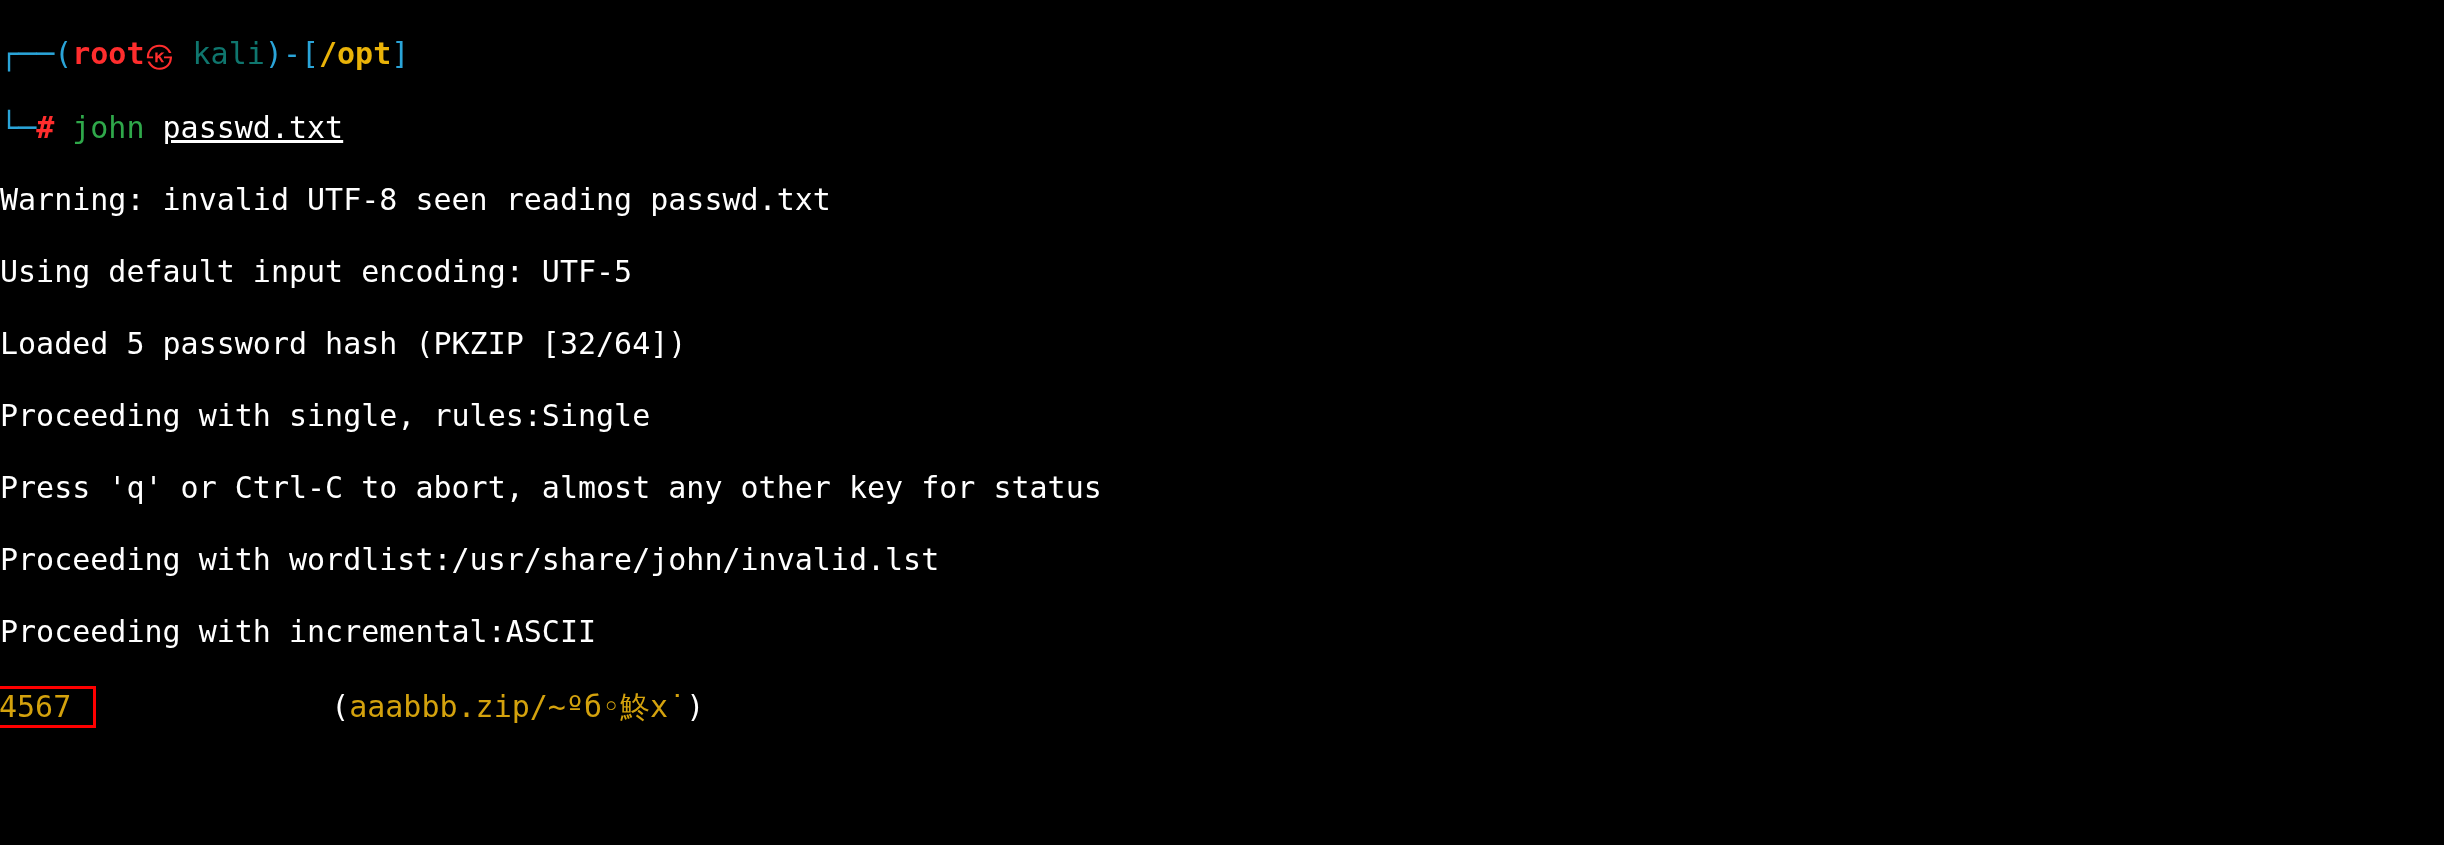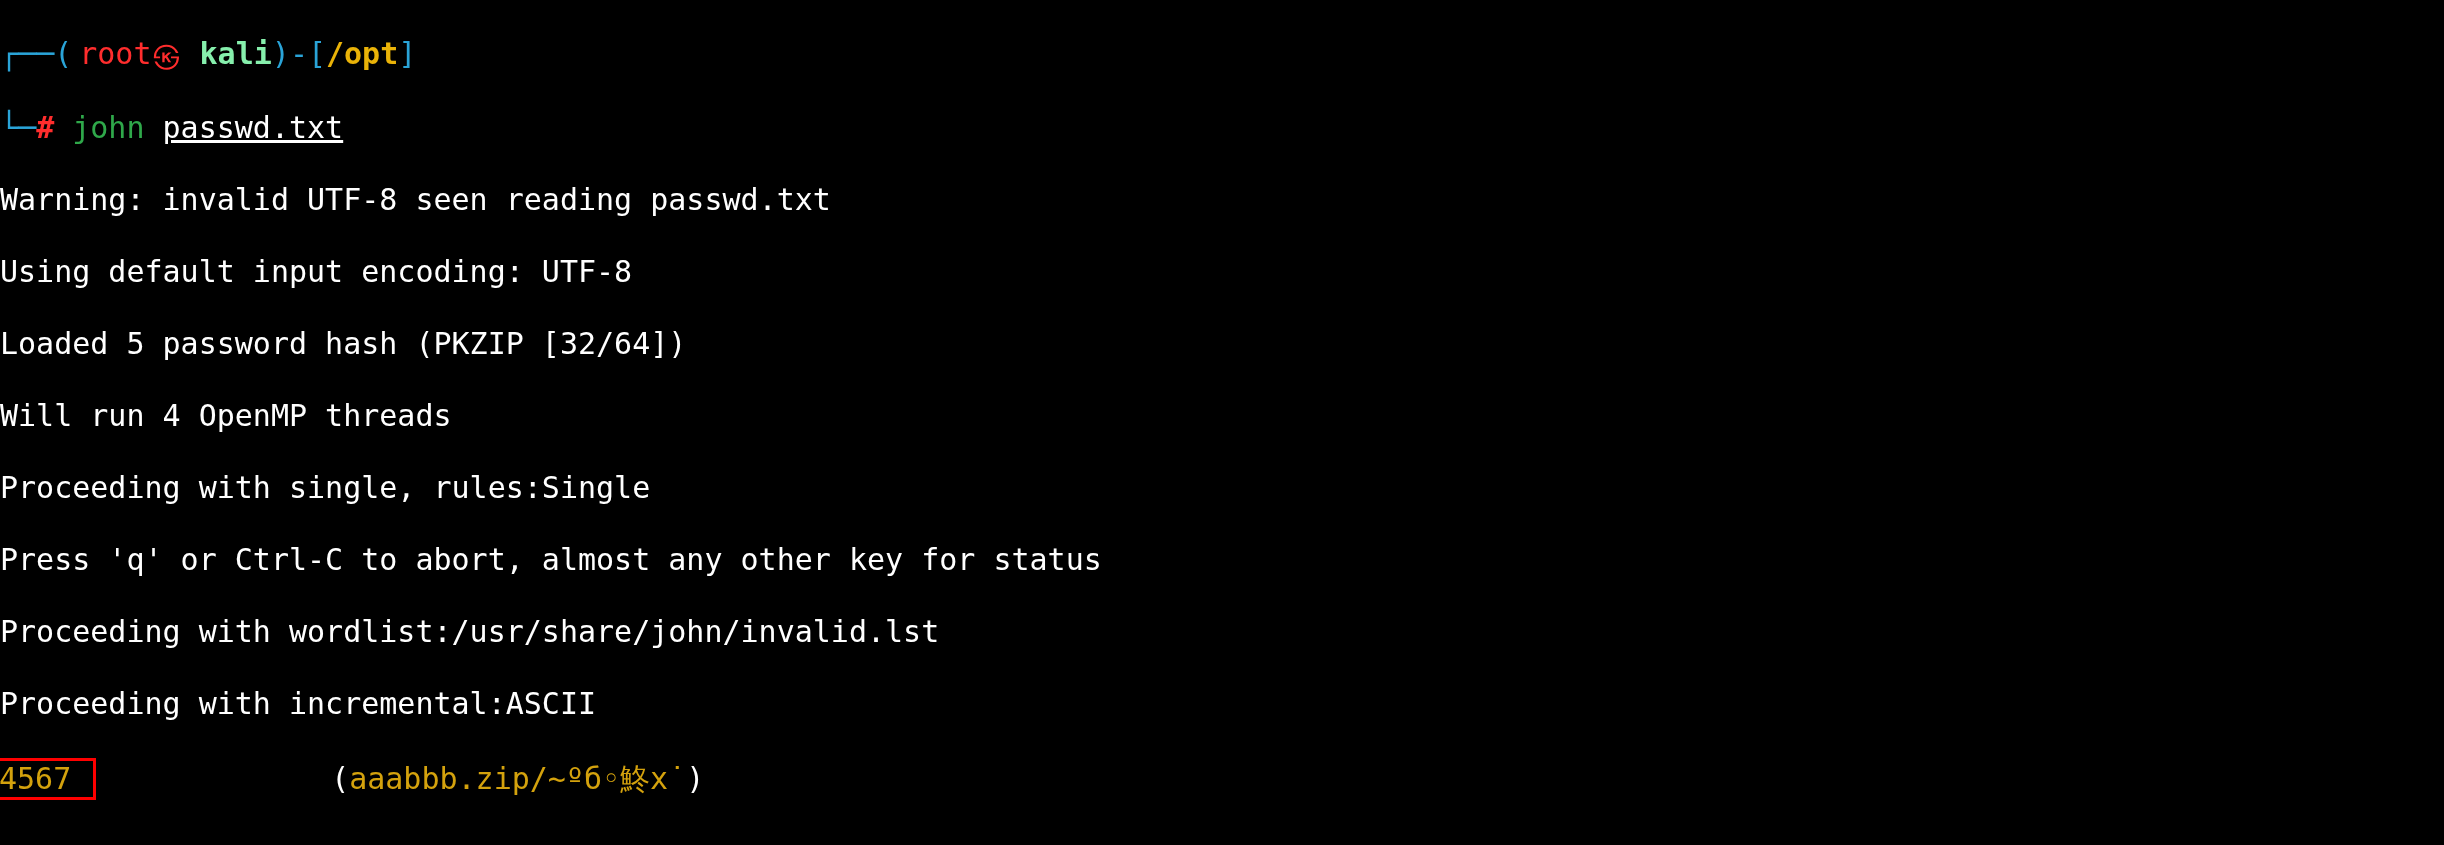--- a/index.html
+++ b/index.html
@@ -17,23 +17,23 @@
     color: #ffffff;
     white-space: pre;
     padding: 0;
   }
   .prompt-line {
     margin: 0;
     padding: 0;
   }
   .tree-h  { color: #2aa4d8; } 
   .paren   { color: #2aa4d8; }
-  .user    { color: #ff2d2d; font-weight: normal; margin-left: 7px; }
+  .user    { color: #ff2d2d; font-weight: bold; }
   .skull   { color: #ff2d2d; }
-  .host    { color: #86efac; font-weight: bold; }
+  .host    { color: #0f766e; font-weight: normal; }
   .path    { color: #eab308; font-weight: bold; }
   .hash    { color: #ff2d2d; font-weight: bold; }
   .cmd     { color: #2fa84a; }
   .arg     { color: #ffffff; text-decoration: underline; }
   .output  { color: #ffffff; }
   .yellow  { color: #d4a20d; }
   .highlight-box {
     border: 3px solid #ff0000;
     display: inline-block;
     padding: 0 4px 0 0;
@@ -44,23 +44,22 @@
     vertical-align: middle;
   }
 </style>
 </head>
 <body>
 
 <div class="terminal">
 <div class="prompt-line"><span class="tree-h">┌──</span><span class="paren">(</span><span class="user">root</span><span class="skull skull-icon">㉿</span><span class="host"> <span>kali</span></span><span class="paren">)</span><span class="tree-h">-</span><span class="tree-h">[</span><span class="path">/opt</span><span class="tree-h">]</span></div>
 <div class="prompt-line"><span class="tree-h">└─</span><span class="hash">#</span> <span class="cmd">john</span> <span class="arg">passwd.txt</span></div>
 <div class="output">Warning: invalid UTF-8 seen reading passwd.txt</div>
-<div class="output">Using default input encoding: UTF-8</div>
+<div class="output">Using default input encoding: UTF-5</div>
 <div class="output">Loaded 5 password hash (PKZIP [32/64])</div>
-<div class="output">Will run 4 OpenMP threads</div>
 <div class="output">Proceeding with single, rules:Single</div>
 <div class="output">Press 'q' or Ctrl-C to abort, almost any other key for status</div>
 <div class="output">Proceeding with wordlist:/usr/share/john/invalid.lst</div>
 <div class="output">Proceeding with incremental:ASCII</div>
 <div class="output"><span class="highlight-box"><span class="yellow">4567</span> </span><span class="yellow">             </span><span class="output">(</span><span class="yellow">aaabbb.zip/~ºб◦鮗x˙</span><span class="output">)</span></div>
 
 
 
 </div>
 

